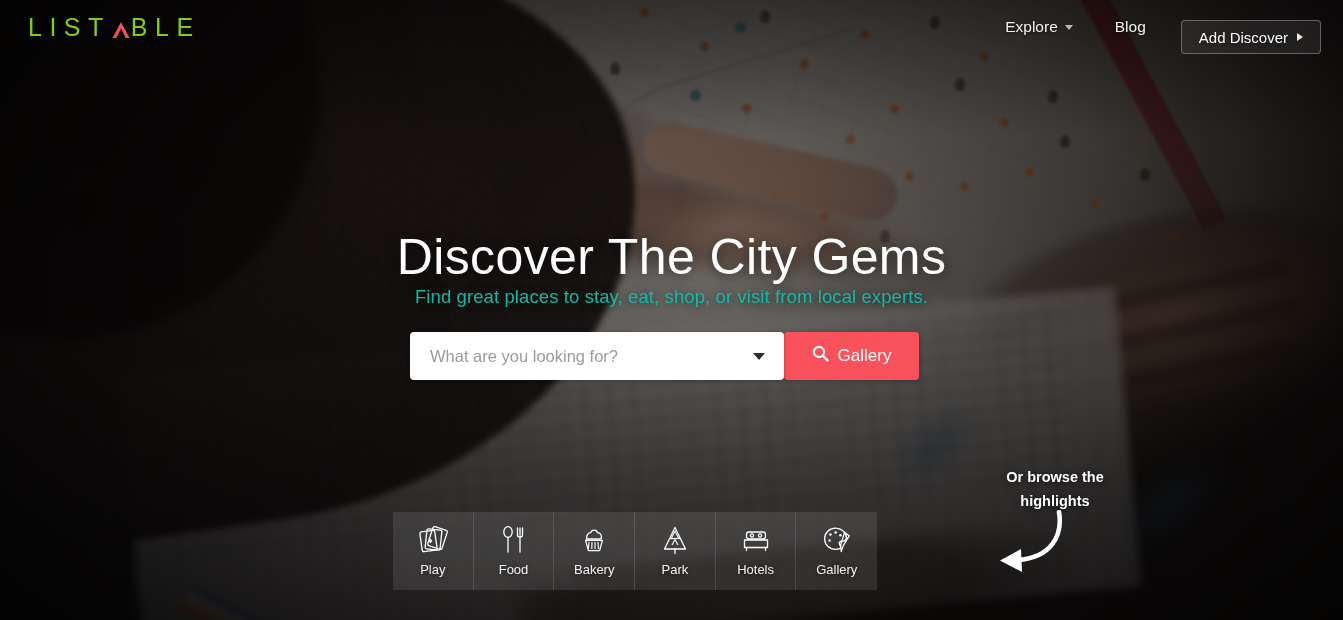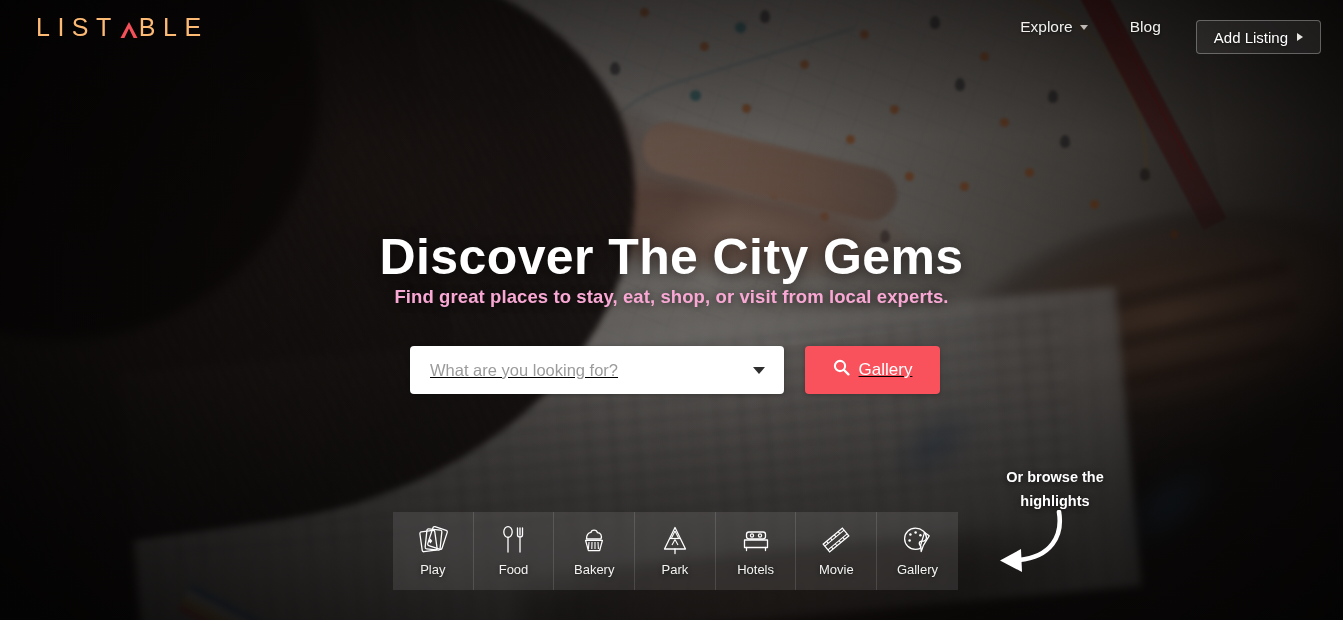--- a/index.html
+++ b/index.html
@@ -175,24 +175,24 @@
       linear-gradient(180deg, rgba(12,8,8,.58) 0%, rgba(14,10,9,.30) 22%, rgba(10,8,8,.34) 60%, rgba(8,6,6,.55) 100%);
   }
   .bg-tint { position:absolute; inset:0; background:rgba(24,16,14,.26); }
 
   
   .header {
     position:absolute; left:0; top:0; width:100%; height:54px;
     display:flex; align-items:center; z-index:20;
   }
   .logo {
-    margin-left:36px;
+    margin-left:28px;
     display:flex; align-items:center;
     font-size:25px; letter-spacing:7.5px; font-weight:300;
-    color:#fdba74;
+    color:#84cc16;
     user-select:none;
   }
   .logo .lg-a {
     display:inline-block; position:relative;
     width:19px; height:19px; margin:0 1px 0 0;
   }
   .logo .lg-a svg { position:absolute; left:0; top:3px; }
 
   .nav {
     margin-left:auto; margin-right:22px;
@@ -230,35 +230,35 @@
     border-left:6px solid #e9e6e4;
   }
 
   
   .hero-content {
     position:absolute; left:0; top:0; width:100%; height:100%;
     z-index:10;
   }
   .headline {
     position:absolute; top:228px; width:100%; text-align:center;
-    font-size:50px; font-weight:700; color:#ffffff;
+    font-size:50px; font-weight:400; color:#ffffff;
     letter-spacing:.4px;
     text-shadow:0 2px 14px rgba(0,0,0,.55);
   }
   .subhead {
     position:absolute; top:286px; width:100%; text-align:center;
-    font-size:18.5px; font-weight:700; color:#f9a8d4;
+    font-size:18.5px; font-weight:400; color:#14b8a6;
     letter-spacing:.1px;
     text-shadow:0 1px 8px rgba(0,0,0,.6);
   }
 
   
   .searchbar {
-    position:absolute; left:410px; top:346px;
-    display:flex; align-items:stretch; gap:21px;text-decoration:underline;
+    position:absolute; left:410px; top:332px;
+    display:flex; align-items:stretch; 
   }
   .search-field {
     position:relative;
     width:374px; height:48px;
     background:#ffffff; border-radius:4px;
     display:flex; align-items:center;
     box-shadow:0 1px 4px rgba(0,0,0,.25);
   }
   .search-field input {
     flex:1; border:0; outline:0; background:transparent;
@@ -395,21 +395,21 @@
         <span class="caret"></span>
       </div>
 
 
       <div class="nav-item">
         <span>Blog</span>
       </div>
 
 
       <div class="btn-add">
-        <span>Add Listing</span>
+        <span>Add Discover</span>
         <span class="tri"></span>
       </div>
 
     </nav>
   </div>
 
   <div class="hero-content">
 
     <h1 class="headline">Discover The City Gems</h1>
     <p class="subhead">Find great places to stay, eat, shop, or visit from local experts.</p>
@@ -499,33 +499,20 @@
             <rect x="6.5" y="7" width="19" height="7" rx="2.4" fill="none" stroke="#fff" stroke-width="1.3"></rect>
             <circle cx="12" cy="10.5" r="1.6" fill="none" stroke="#fff" stroke-width="1.2"></circle>
             <circle cx="20" cy="10.5" r="1.6" fill="none" stroke="#fff" stroke-width="1.2"></circle>
             <path d="M4.5 15 L27.5 15 L27.5 22.5 L4.5 22.5 Z" fill="none" stroke="#fff" stroke-width="1.3" stroke-linejoin="round"></path>
             <path d="M6.5 22.5 L6.5 25.6 M25.5 22.5 L25.5 25.6" stroke="#fff" stroke-width="1.3" stroke-linecap="round"></path>
           </svg>
         </span>
         <span class="t-label">Hotels</span>
       </div>
 
-      <div class="tile">
-        <span class="t-icon">
-          <svg width="32" height="30" viewBox="0 0 32 30">
-            <g transform="rotate(-40 16 15)">
-              <rect x="3.5" y="10" width="25" height="10" fill="none" stroke="#fff" stroke-width="1.3"></rect>
-              <path d="M3.5 12.6 L28.5 12.6 M3.5 17.4 L28.5 17.4" stroke="#fff" stroke-width="1.1"></path>
-              <path d="M8 10 L8 12.6 M13 10 L13 12.6 M18 10 L18 12.6 M23 10 L23 12.6
-                       M8 17.4 L8 20 M13 17.4 L13 20 M18 17.4 L18 20 M23 17.4 L23 20" stroke="#fff" stroke-width="1.1"></path>
-            </g>
-          </svg>
-        </span>
-        <span class="t-label">Movie</span>
-      </div>
 
       <div class="tile">
         <span class="t-icon">
           <svg width="30" height="30" viewBox="0 0 30 30">
             <path d="M13.5 3.2 C19.6 3.2, 24.4 7.4, 24.4 12.4 C24.4 15.4, 21.8 16.2, 19.9 16.2
                      C18.4 16.2, 17.3 17.1, 17.3 18.4 C17.3 20.1, 18.7 20.5, 18.7 22
                      C18.7 23.5, 16.8 24.3, 13.5 24.3 C7.4 24.3, 2.6 19.6, 2.6 13.7
                      C2.6 7.9, 7.4 3.2, 13.5 3.2 Z" fill="none" stroke="#fff" stroke-width="1.3" stroke-linejoin="round"></path>
             <circle cx="8.4" cy="9.6" r="1.25" fill="#fff"></circle>
             <circle cx="13.6" cy="7.6" r="1.25" fill="#fff"></circle>

